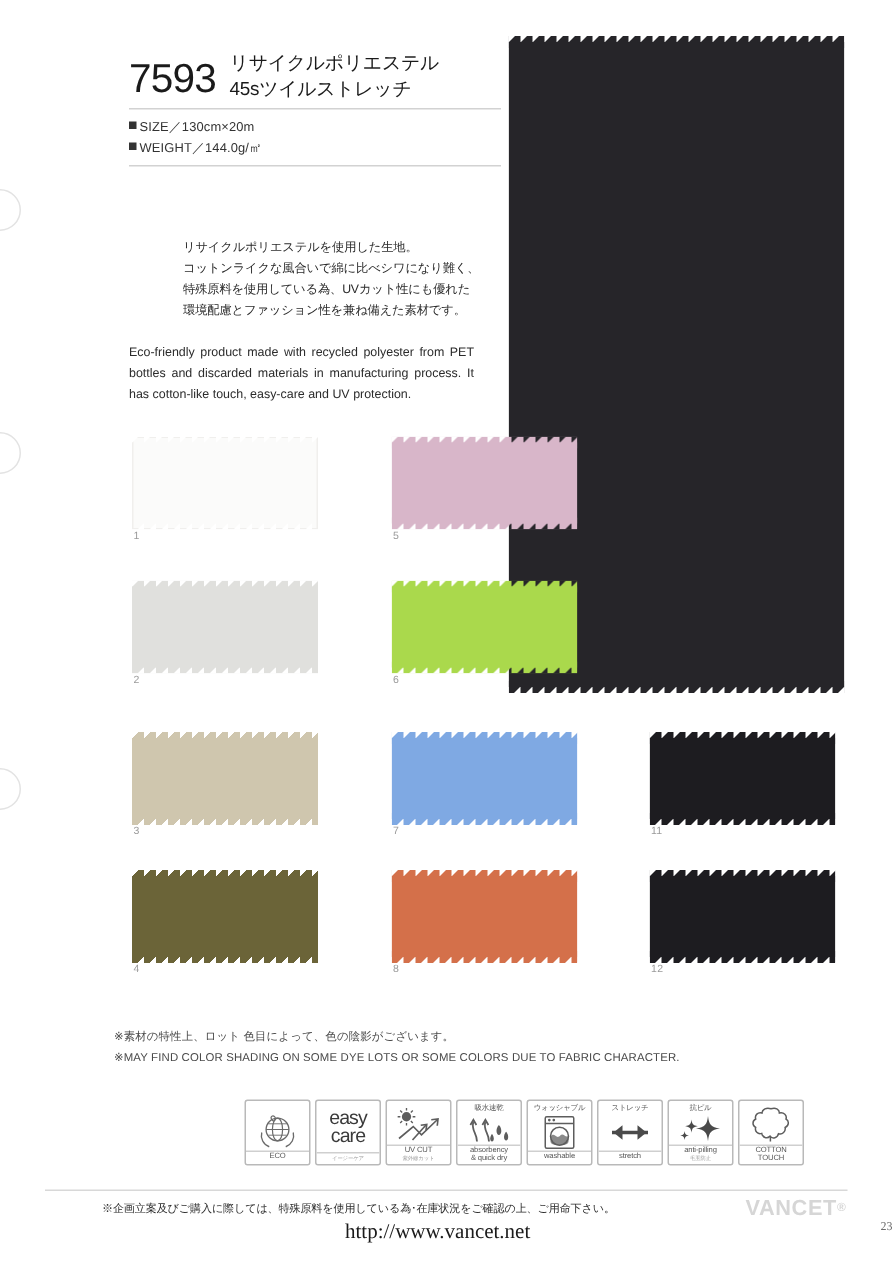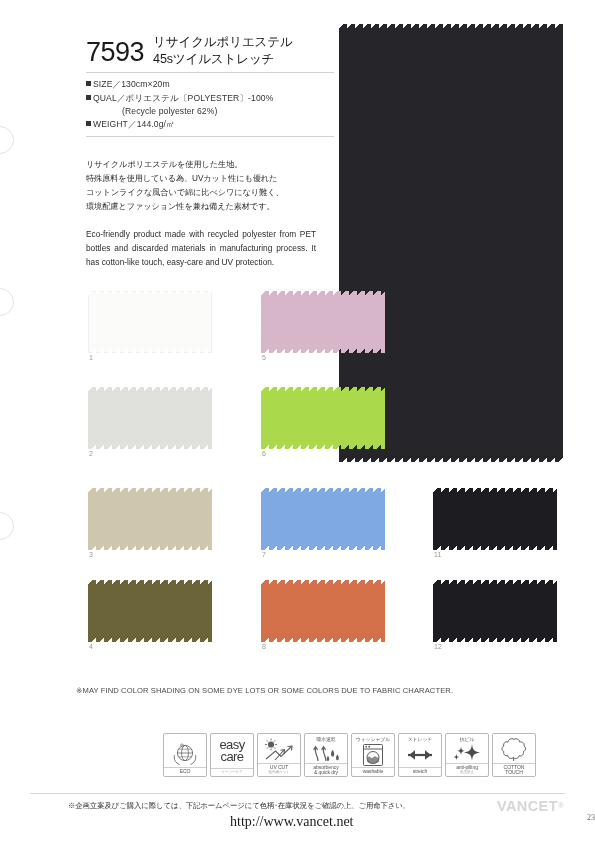--- a/index.html
+++ b/index.html
@@ -93,20 +93,21 @@
     position: absolute;
     left: 86px;
     top: 158px;
     width: 230px;
   }
   .desc-jp {
     font-size: 8.2px;
     line-height: 1.72;
     color: #2b2b2b;
     letter-spacing: -0.1px;
+    margin-left: 36px;
   }
   .desc-jp div { white-space: nowrap; }
   .desc-en {
     margin-top: 14px;
     font-size: 8.3px;
     line-height: 1.68;
     color: #2b2b2b;
     text-align: justify;
   }
 
@@ -287,35 +288,31 @@
     </div>
   </div>
   <div class="en-title">
   </div>
   <hr class="rule">
   <div class="spec">
     <div>
       <span class="sq"></span><span>SIZE</span><span>／</span><span>130cm×20m</span>
     </div>
     <div>
-      <span class="sq"></span><span>QUAL</span><span>／</span><span>ポリエステル〔POLYESTER〕-100%</span>
-      <span class="indent">(Recycle polyester 62%)</span>
-    </div>
-    <div>
       <span class="sq"></span><span>WEIGHT</span><span>／</span><span>144.0g/㎡</span>
     </div>
   </div>
   <hr class="rule">
 </div>
 
 <div class="desc">
   <div class="desc-jp">
     <div>リサイクルポリエステルを使用した生地。</div>
+    <div>コットンライクな風合いで綿に比べシワになり難く、</div>
     <div>特殊原料を使用している為、UVカット性にも優れた</div>
-    <div>コットンライクな風合いで綿に比べシワになり難く、</div>
     <div>環境配慮とファッション性を兼ね備えた素材です。</div>
   </div>
   <div class="desc-en">Eco-friendly product made with recycled polyester from PET bottles and discarded materials in manufacturing process. It has cotton-like touch, easy-care and UV protection.</div>
 </div>
 
 <div class="swatch-grid" id="swatch-grid">
     <div class="cell" style="left: 88px; top: 291px; width: 124px; height: 74px;">
       <div class="sw" style="height: 62px;">
         <div class="pinked" style="background: rgb(251, 251, 250); box-shadow: rgb(240, 239, 237) 0px 0px 0px 1px inset;"></div>
       </div>
@@ -371,20 +368,21 @@
     </div>
     <div class="cell" style="left: 433px; top: 580px; width: 124px; height: 74px;">
       <div class="sw" style="height: 62px;">
         <div class="pinked" style="background: rgb(29, 28, 32);"></div>
       </div>
       <div class="sw-label" style="top: 63px;">12</div>
     </div>
   </div>
 
 <div class="notes">
+  <div class="note">※素材の特性上、ロット 色目によって、色の陰影がございます。</div>
   <div class="note">※MAY FIND COLOR SHADING ON SOME DYE LOTS OR SOME COLORS DUE TO FABRIC CHARACTER.</div>
 </div>
 
 <div class="icons">
 
   <div class="icon-box">
     <div class="icon-top-jp"></div>
     <div class="icon-art">
       <svg width="28" height="24" viewBox="0 0 28 24">
         <circle cx="14" cy="10" r="7.6" fill="none" stroke="#6a6a6a" stroke-width="0.9"></circle>
@@ -509,18 +507,18 @@
       </svg>
     </div>
     <div class="icon-cap">
       <span>COTTON</span><br>
       <span>TOUCH</span>
     </div>
   </div>
 </div>
 
 <div class="footer-rule"></div>
-<div class="foot-jp">※企画立案及びご購入に際しては、下記ホームページにて色柄･在庫状況をご確認の上、ご用命下さい。</div>
+<div class="foot-jp">※企画立案及びご購入に際しては、特殊原料を使用している為･在庫状況をご確認の上、ご用命下さい。</div>
 <a class="foot-url" href="#" style="text-decoration:none;color:#1a1a1a;">http://www.vancet.net</a>
 <div class="brand">
   <span>VANCET</span><sup>®</sup>
 </div>
 <div class="pagenum">23.</div>
 
 </body></html>

